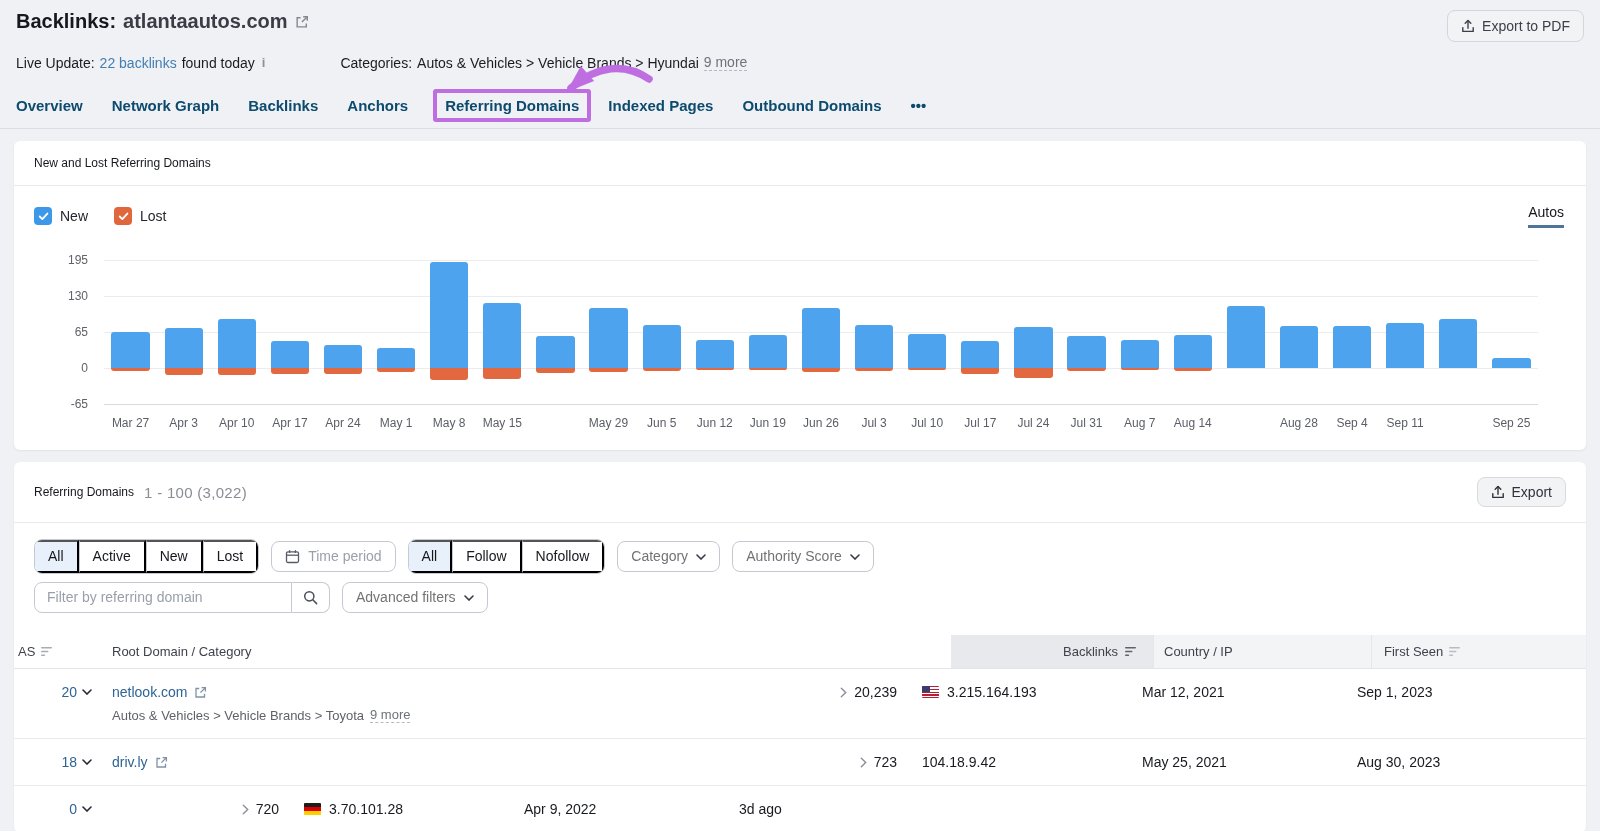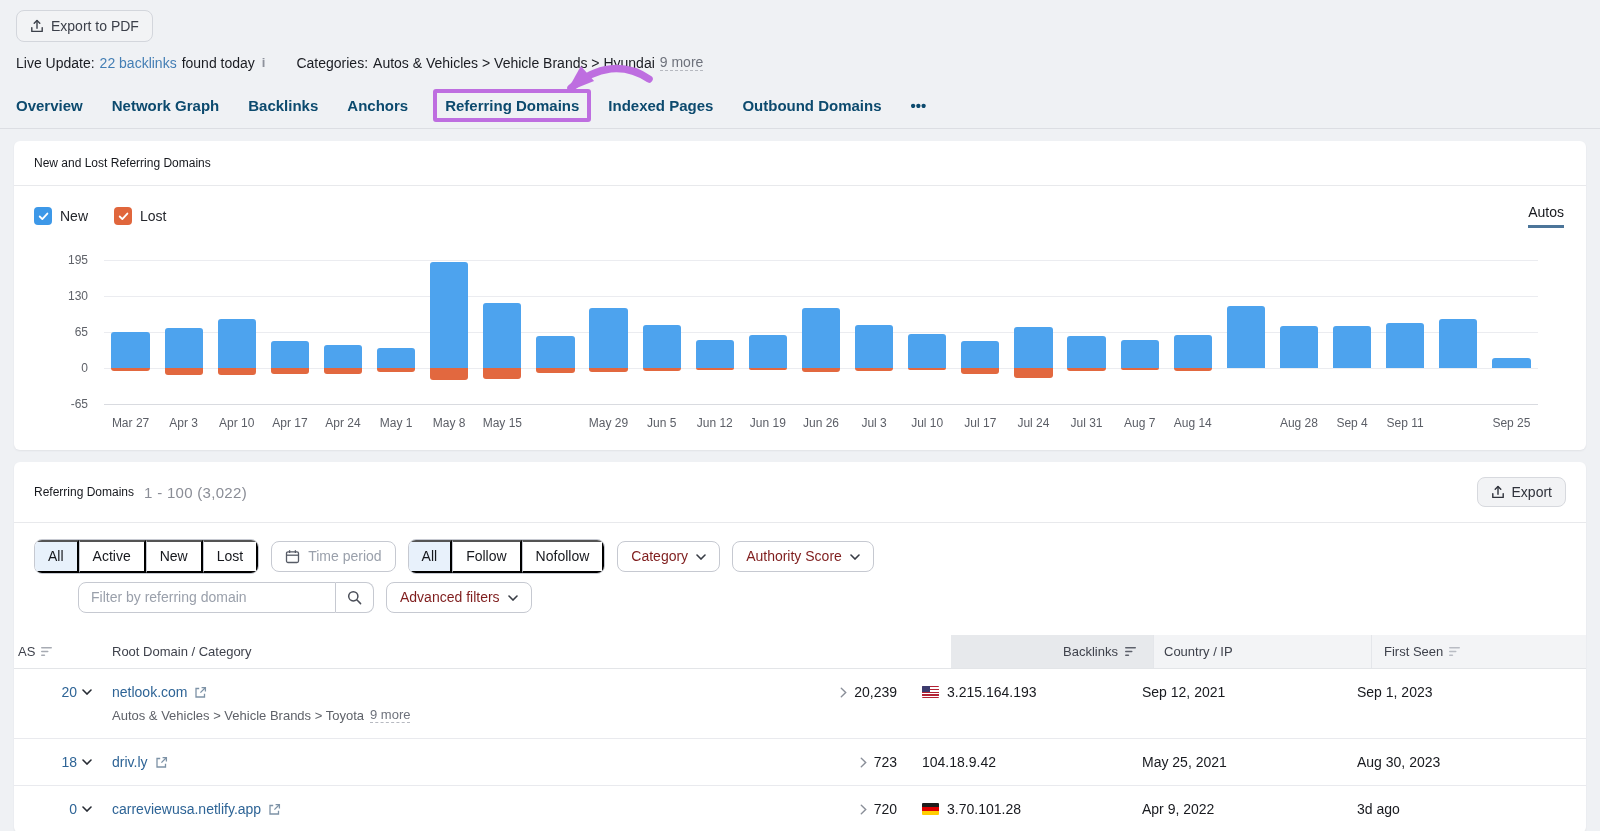--- a/index.html
+++ b/index.html
@@ -6,21 +6,21 @@
   html,body { width:1600px; height:831px; overflow:hidden; }
   body { background:#eff1f4; font-family:"Liberation Sans","DejaVu Sans",sans-serif; color:#16181d; position:relative; }
   a { text-decoration:none; }
 
   
   .top { padding:10px 16px 0; }
   .title-row { display:flex; justify-content:space-between; align-items:flex-start; }
   .h1 { font-size:20px; font-weight:700; display:flex; align-items:center; gap:7px; }
   .h1 .domain { font-weight:600; color:#3a3d45; }
   .btn-pdf { display:flex; align-items:center; gap:7px; background:#f2f3f5; border:1px solid #d3d6dc; border-radius:8px; padding:7px 13px; font-size:14px; color:#3c404a; cursor:pointer; }
-  .sub-row { margin-top:12px; font-size:14px; display:flex; align-items:center; gap:29px; color:#1a1c22; }
+  .sub-row { margin-top:12px; font-size:14px; display:flex; align-items:center; gap:73px; color:#1a1c22; }
   .sub-group { display:flex; align-items:center; gap:5px; }
   .link-blue { color:#437eb4; cursor:pointer; }
   .info-i { color:#8d919b; font-weight:700; font-size:13px; padding:0 2px; cursor:pointer; }
   .more-link { color:#6e727c; border-bottom:1px dashed #b6b9c0; cursor:pointer; }
 
   
   .tabs-wrap { border-bottom:1px solid #dcdee3; margin-top:20px; }
   .tabs-row { display:flex; align-items:center; gap:29px; padding:6px 16px 14px; position:relative; }
   .tab { font-size:15px; font-weight:600; color:#0c4a6e; cursor:pointer; white-space:nowrap; }
   .tab-box { border:4px solid #be6ee0; border-radius:3px; padding:4px 8px; margin:-8px -12px -8px -4px; display:inline-flex; }
@@ -46,26 +46,26 @@
   .bars { position:absolute; inset:0; display:flex; }
   .bcol { flex:1; position:relative; }
   .bar-new { position:absolute; left:14%; width:72%; bottom:36px; background:#4da3ee; border-radius:3px 3px 0 0; }
   .bar-lost { position:absolute; left:14%; width:72%; top:108px; background:#e2683f; border-radius:0 0 3px 3px; }
   .x-labels { display:flex; margin:12px 48px 0 90px; padding-bottom:20px; }
   .x-labels span { flex:1; text-align:center; font-size:12px; color:#5b5e66; white-space:nowrap; }
 
   
   .filters { padding:16px 20px 10px; }
   .frow { display:flex; align-items:center; gap:12px; }
-  .frow + .frow { margin-top:8px;margin-left:44px; }
+  .frow + .frow { margin-top:8px; }
   .seg { display:flex; border:1px solid #c6c9d1; border-radius:8px; overflow:hidden; background:#fff; }
   .seg-btn { padding:6px 13px; font-size:14px; color:#16181d; border-left:1px solid #c6c9d1; cursor:pointer; background:#fff; line-height:17px; }
   .seg-btn:first-child { border-left:none; }
   .seg-btn.active { background:#e8f1fb; }
-  .fbtn { display:flex; align-items:center; gap:8px; border:1px solid #c6c9d1; border-radius:8px; background:#fff; padding:6px 13px; font-size:14px; color:#7f1d1d; cursor:pointer; line-height:17px; }
+  .fbtn { display:flex; align-items:center; gap:8px; border:1px solid #c6c9d1; border-radius:8px; background:#fff; padding:6px 13px; font-size:14px; color:#737373; cursor:pointer; line-height:17px; }
   .fbtn.muted { color:#9aa0ab; }
   .search-wrap { display:flex; }
   .search-input { width:258px; border:1px solid #c6c9d1; border-radius:8px 0 0 8px; padding:6px 12px; font-size:14px; color:#16181d; outline:none; font-family:inherit; line-height:17px; }
   .search-input::placeholder { color:#9aa0ab; }
   .search-btn { border:1px solid #c6c9d1; border-left:none; border-radius:0 8px 8px 0; background:#fff; width:38px; display:flex; align-items:center; justify-content:center; cursor:pointer; }
 
   
   .thead { display:flex; align-items:stretch; margin-top:12px; border-bottom:1px solid #e3e5e8; font-size:13px; color:#3f424c; }
   .th { display:flex; align-items:center; gap:6px; padding-top:9px; padding-bottom:9px; }
   .c-as { width:98px; padding-left:4px; flex:none; }
@@ -91,20 +91,29 @@
   .flag.us { background:repeating-linear-gradient(180deg,#b22234 0 1.4px,#fff 1.4px 2.8px); }
   .flag.us::after { content:""; position:absolute; left:0; top:0; width:8px; height:6px; background:#3c3b6e; }
   .flag.de { background:linear-gradient(180deg,#1d1d1b 0 33%,#d00 33% 66%,#ffce00 66%); }
   .cell-dark { color:#181a1f; }
 </style>
 </head>
 <body>
 
 <div class="top">
   <div class="title-row">
+    <div class="h1">
+      <span>Backlinks:</span>
+      <span class="domain">atlantaautos.com</span>
+      <svg width="14" height="14" viewBox="0 0 13 13" fill="none" stroke="#83878f" stroke-width="1.3">
+          <path d="M5.2 2.5 H2 V11 H10.5 V7.8"></path>
+          <path d="M7.6 1.6 H11.4 V5.4"></path>
+          <path d="M11 2 L6.4 6.6"></path>
+        </svg>
+    </div>
     <button class="btn-pdf">
       <svg width="14" height="14" viewBox="0 0 14 14" fill="none" stroke="#3c404a" stroke-width="1.4" stroke-linecap="round" stroke-linejoin="round">
           <path d="M7 9.2 V1.6"></path>
           <path d="M4.2 4.2 L7 1.4 L9.8 4.2"></path>
           <path d="M1.8 8.6 V12.4 H12.2 V8.6"></path>
         </svg>
       <span>Export to PDF</span>
     </button>
   </div>
   <div class="sub-row">
@@ -447,21 +456,21 @@
         <div class="c-back">
           <svg width="7" height="11" viewBox="0 0 7 11" fill="none" stroke="#8a8f99" stroke-width="1.4" stroke-linecap="round">
             <path d="M1.3 1.3 L5.7 5.5 L1.3 9.7"></path>
           </svg>
           <span class="bl-num">20,239</span>
         </div>
         <div class="c-country">
           <span class="flag us"></span>
           <span class="cell-dark">3.215.164.193</span>
         </div>
-        <div class="c-first cell-dark">Sep 12, 2021</div>
+        <div class="c-first cell-dark">Mar 12, 2021</div>
         <div class="c-last cell-dark">Sep 1, 2023</div>
       </div>
       <div class="trow">
         <div class="c-as">
           <a class="as-link">18</a>
           <svg width="10" height="6" viewBox="0 0 10 6" fill="none" stroke="#262b33" stroke-width="1.6" stroke-linecap="round">
             <path d="M1 1 L5 5 L9 1"></path>
           </svg>
         </div>
         <div class="c-domain">
@@ -486,30 +495,20 @@
         <div class="c-first cell-dark">May 25, 2021</div>
         <div class="c-last cell-dark">Aug 30, 2023</div>
       </div>
       <div class="trow">
         <div class="c-as">
           <a class="as-link">0</a>
           <svg width="10" height="6" viewBox="0 0 10 6" fill="none" stroke="#262b33" stroke-width="1.6" stroke-linecap="round">
             <path d="M1 1 L5 5 L9 1"></path>
           </svg>
         </div>
-        <div class="c-domain">
-          <div class="dom-line">
-            <a class="dom-link">carreviewusa.netlify.app</a>
-            <svg width="13" height="13" viewBox="0 0 13 13" fill="none" stroke="#7d92a6" stroke-width="1.3">
-              <path d="M5.2 2.5 H2 V11 H10.5 V7.8"></path>
-              <path d="M7.6 1.6 H11.4 V5.4"></path>
-              <path d="M11 2 L6.4 6.6"></path>
-            </svg>
-          </div>
-        </div>
         <div class="c-back">
           <svg width="7" height="11" viewBox="0 0 7 11" fill="none" stroke="#8a8f99" stroke-width="1.4" stroke-linecap="round">
             <path d="M1.3 1.3 L5.7 5.5 L1.3 9.7"></path>
           </svg>
           <span class="bl-num">720</span>
         </div>
         <div class="c-country">
           <span class="flag de"></span>
           <span class="cell-dark">3.70.101.28</span>
         </div>

